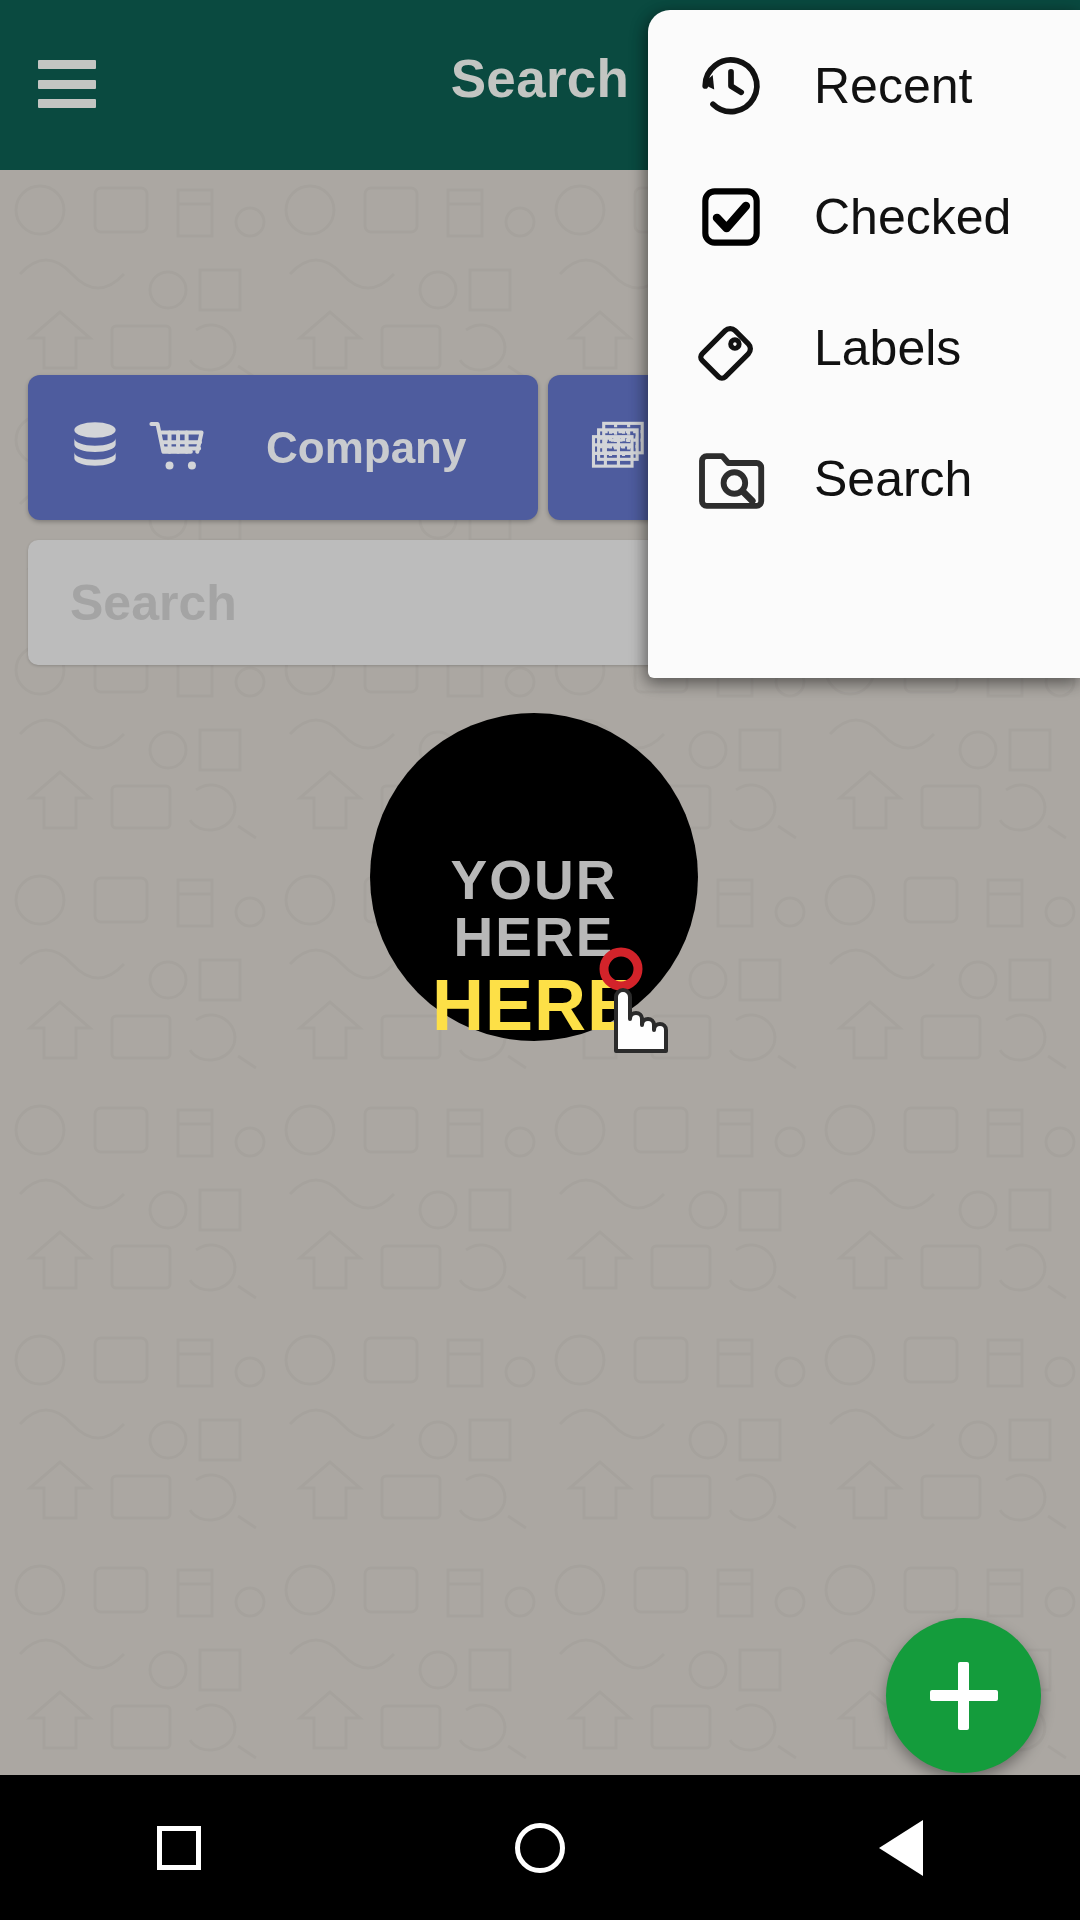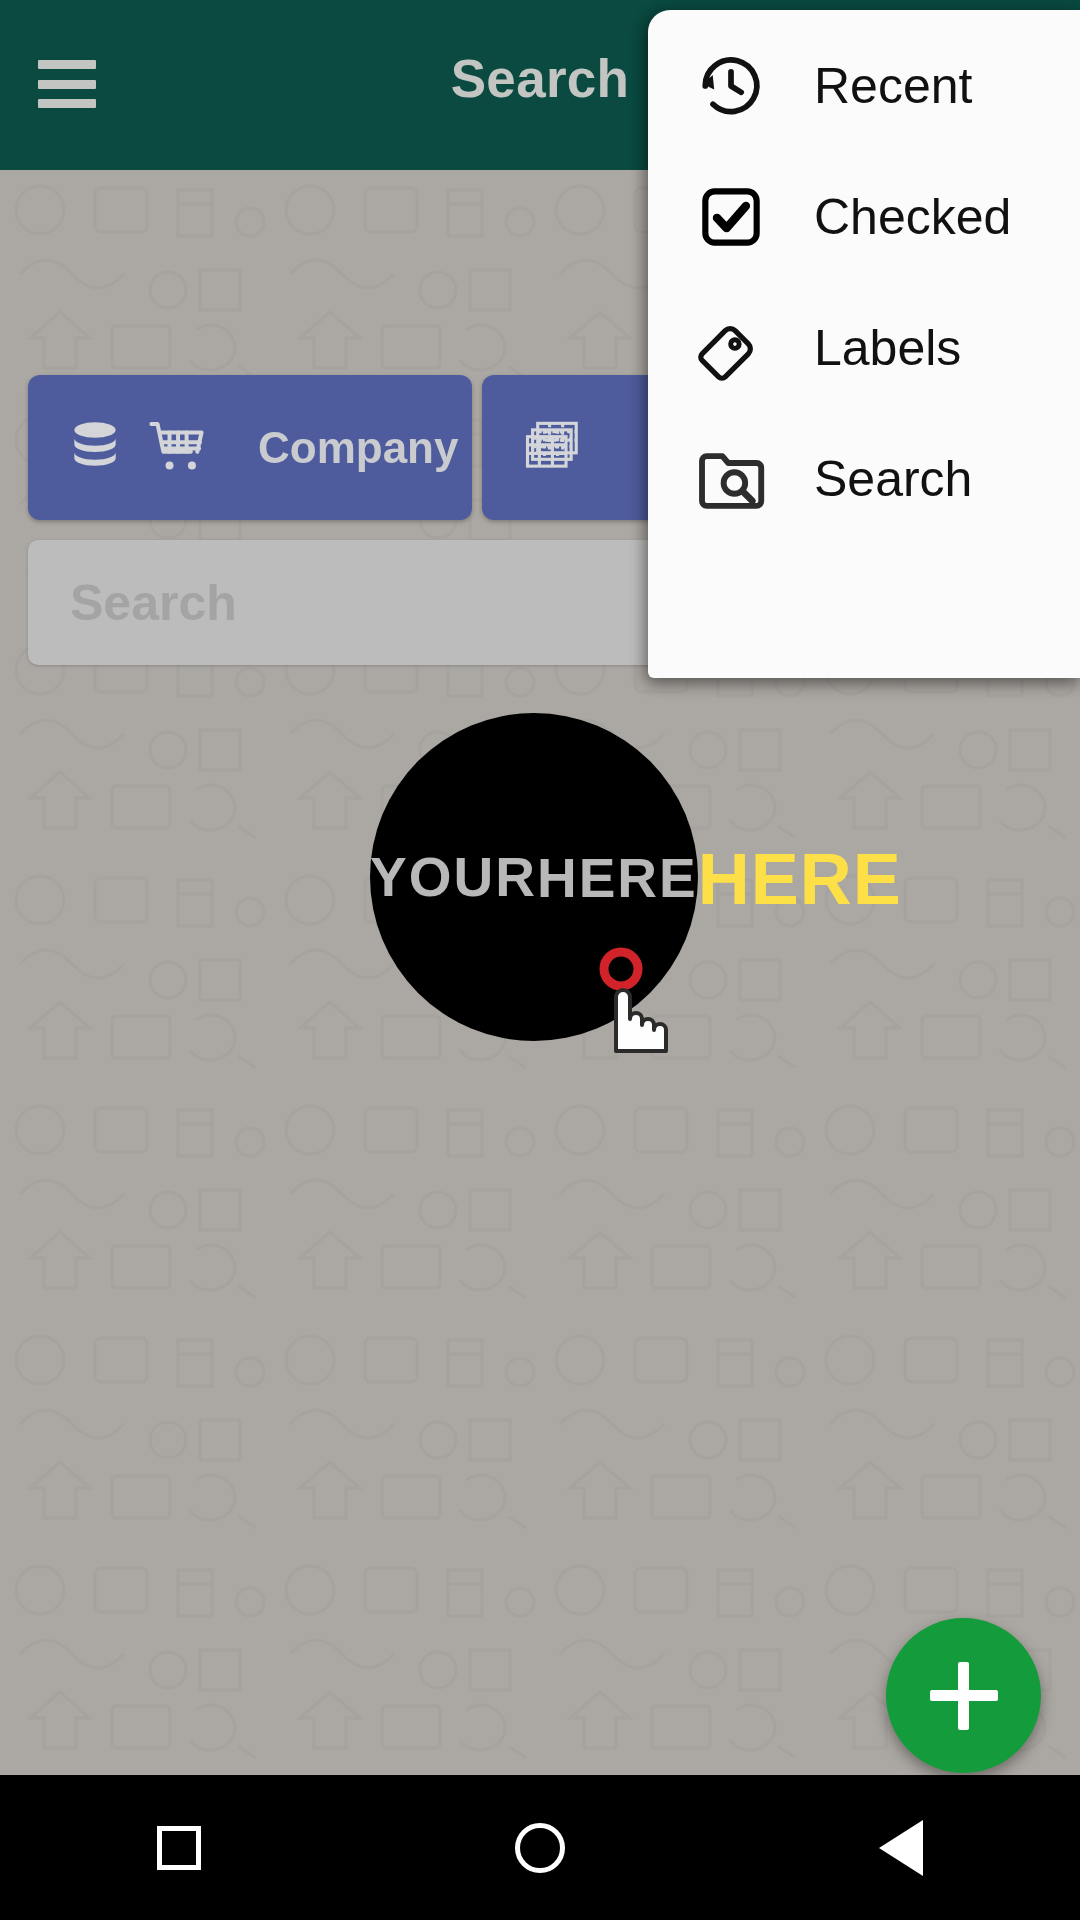--- a/index.html
+++ b/index.html
@@ -61,21 +61,21 @@
     height:145px;
     display:flex; align-items:center;
     padding:0 34px;
     box-shadow:0 2px 4px rgba(0,0,0,.25);
   }
   .cat-btn .icons { display:flex; align-items:center; gap:14px; }
   .cat-btn .lbl {
     color:#c9cbcf; font-size:44px; font-weight:bold;
     margin-left:46px; white-space:nowrap;
   }
-  #cat-btn-1 { width:444px; }
+  #cat-btn-1 { width:510px;gap:8px; }
   #cat-btn-2 { width:260px; padding:0 34px; }
 
   
   #search-field {
     position:absolute; left:28px; top:540px;
     width:900px; height:125px;
     background:#bcbcbc;
     border-radius:10px;
     display:flex; align-items:center;
     padding:0 42px;
@@ -95,22 +95,22 @@
 
   
   #logo-wrap {
     position:absolute; left:370px; top:713px;
     width:328px; height:328px;
     z-index:2;
   }
   #logo-circle {
     width:328px; height:328px; border-radius:50%;
     background:#000;
-    display:flex; flex-direction:row;
-    align-items:center; justify-content:flex-start;
+    display:flex; flex-direction:column;
+    align-items:center; justify-content:flex-end;
     line-height:1;
   }
   #logo-l1, #logo-l2 {
     color:#b8b8b8; font-size:55px; font-weight:bold; letter-spacing:2px;
   }
   #logo-l2 { margin-top:2px; }
   #logo-l3 {
     color:#fde047; font-size:72px; font-weight:bold; letter-spacing:1px;
     margin-top:4px;
   }

